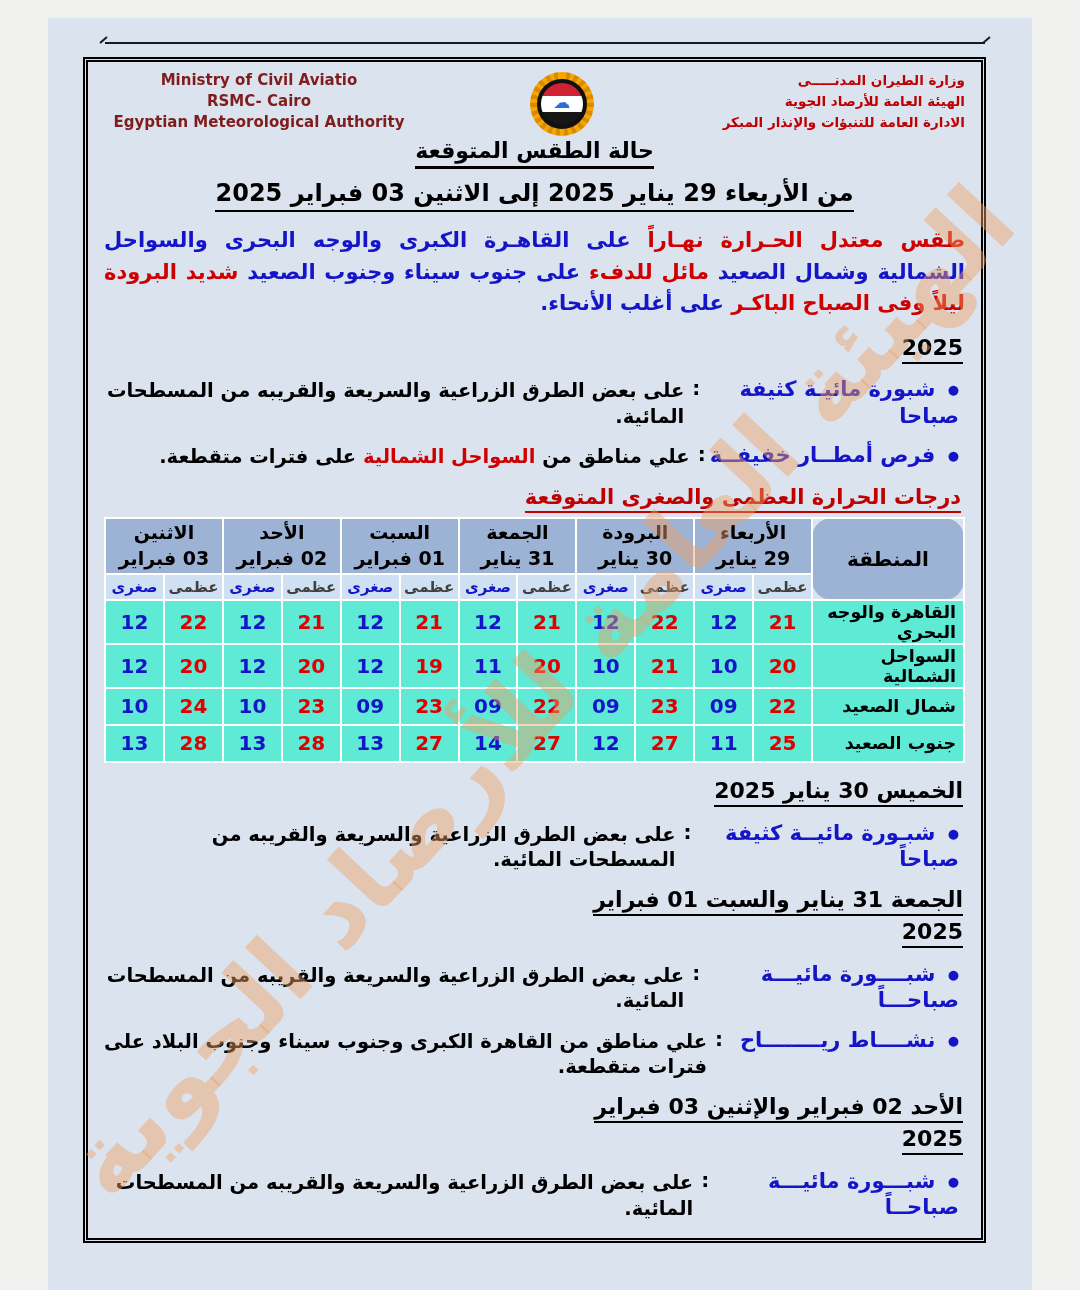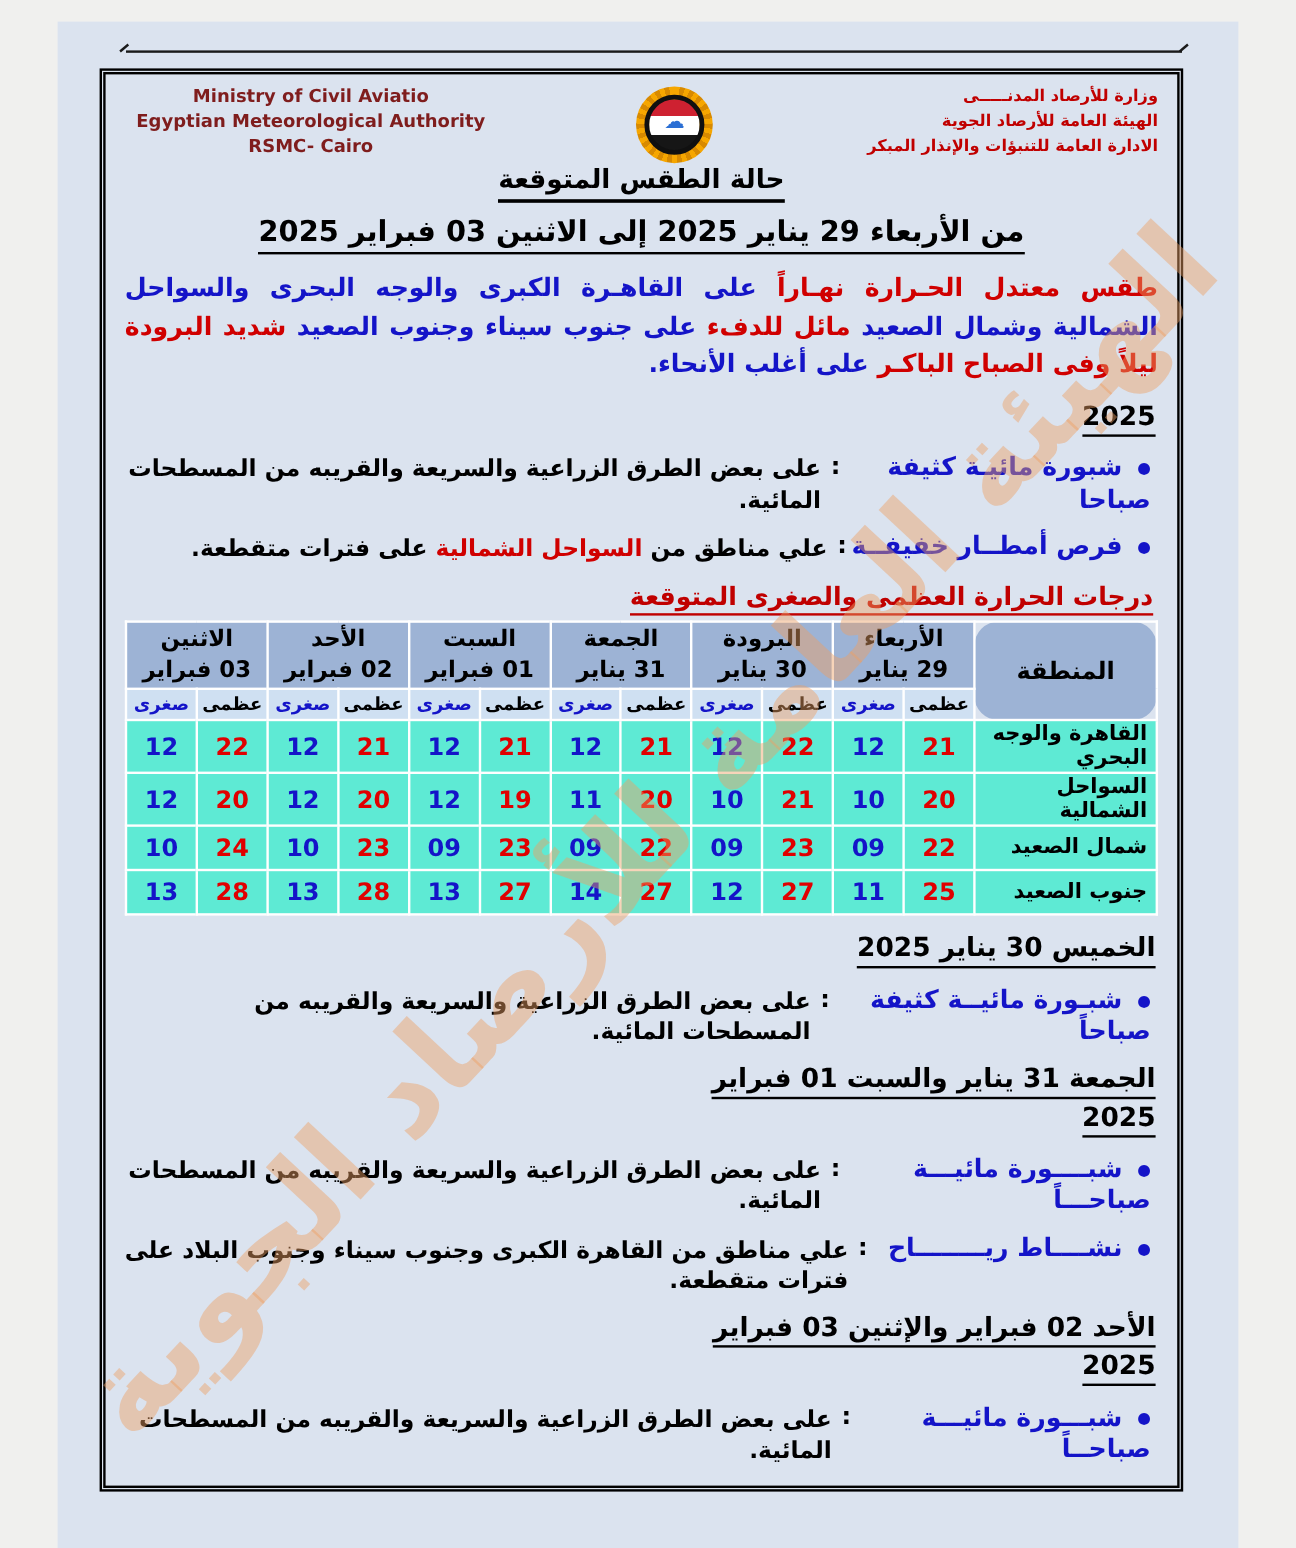--- a/index.html
+++ b/index.html
@@ -60,21 +60,21 @@
   .b-colon{font-size:20px;margin:0 4px 0 8px;}
   .b-text{font-size:19.5px;color:#000;line-height:1.3;padding-top:2px;}
   
   .table-title{direction:rtl;text-align:right;color:#c00000;font-size:21px;font-weight:bold;margin:16px 4px 8px 0;}
   .table-title .u{border-bottom:2.5px solid #c00000;padding-bottom:2px;}
   table{width:100%;border-collapse:collapse;direction:rtl;table-layout:fixed;}
   th,td{border:2px solid #fff;text-align:center;vertical-align:middle;font-weight:bold;}
   th.region-h{background:#9db3d5;font-size:20px;width:148px;color:#000;border-radius:20px;}
   th.day-h{background:#9db3d5;font-size:19px;color:#000;line-height:1.35;padding:1px 0;}
   tr.t-sub th{background:#cfe0f2;font-size:15px;padding:3px 0;}
-  th.max-l{color:#000000;}
+  th.max-l{color:#404040;}
   th.min-l{color:#1414c8;}
   tbody td{background:#5eead4;font-size:20px;height:33px;}
   td.region{font-size:17.5px;text-align:right;padding-right:7px;color:#000;}
   td.max{color:#e00000;}
   td.min{color:#1414c8;}
   
   .watermark{
     position:absolute;left:50%;top:53%;
     transform:translate(-50%,-50%) rotate(-47deg);
     font-size:100px;font-weight:bold;white-space:nowrap;direction:rtl;
@@ -85,30 +85,30 @@
 <body>
 
 <div class="page">
   <div class="top-rule"></div>
 
   <div class="doc-box">
 
     <div class="doc-header">
       <div class="hdr-left">
         <div>Ministry of Civil Aviatio</div>
+        <div>RSMC- Cairo</div>
         <div>Egyptian Meteorological Authority</div>
-        <div>RSMC- Cairo</div>
       </div>
       <div class="logo">
         <div class="logo-inner">
           <span class="logo-cloud">☁</span>
         </div>
       </div>
       <div class="hdr-right">
-        <div>وزارة للأرصاد المدنـــــى</div>
+        <div>وزارة الطيران المدنـــــى</div>
         <div>الهيئة العامة للأرصاد الجوية</div>
         <div>الادارة العامة للتنبؤات والإنذار المبكر</div>
       </div>
     </div>
 
     <div class="main-title">
       <span class="u">حالة الطقس المتوقعة</span>
     </div>
 
     <div class="subtitle">

